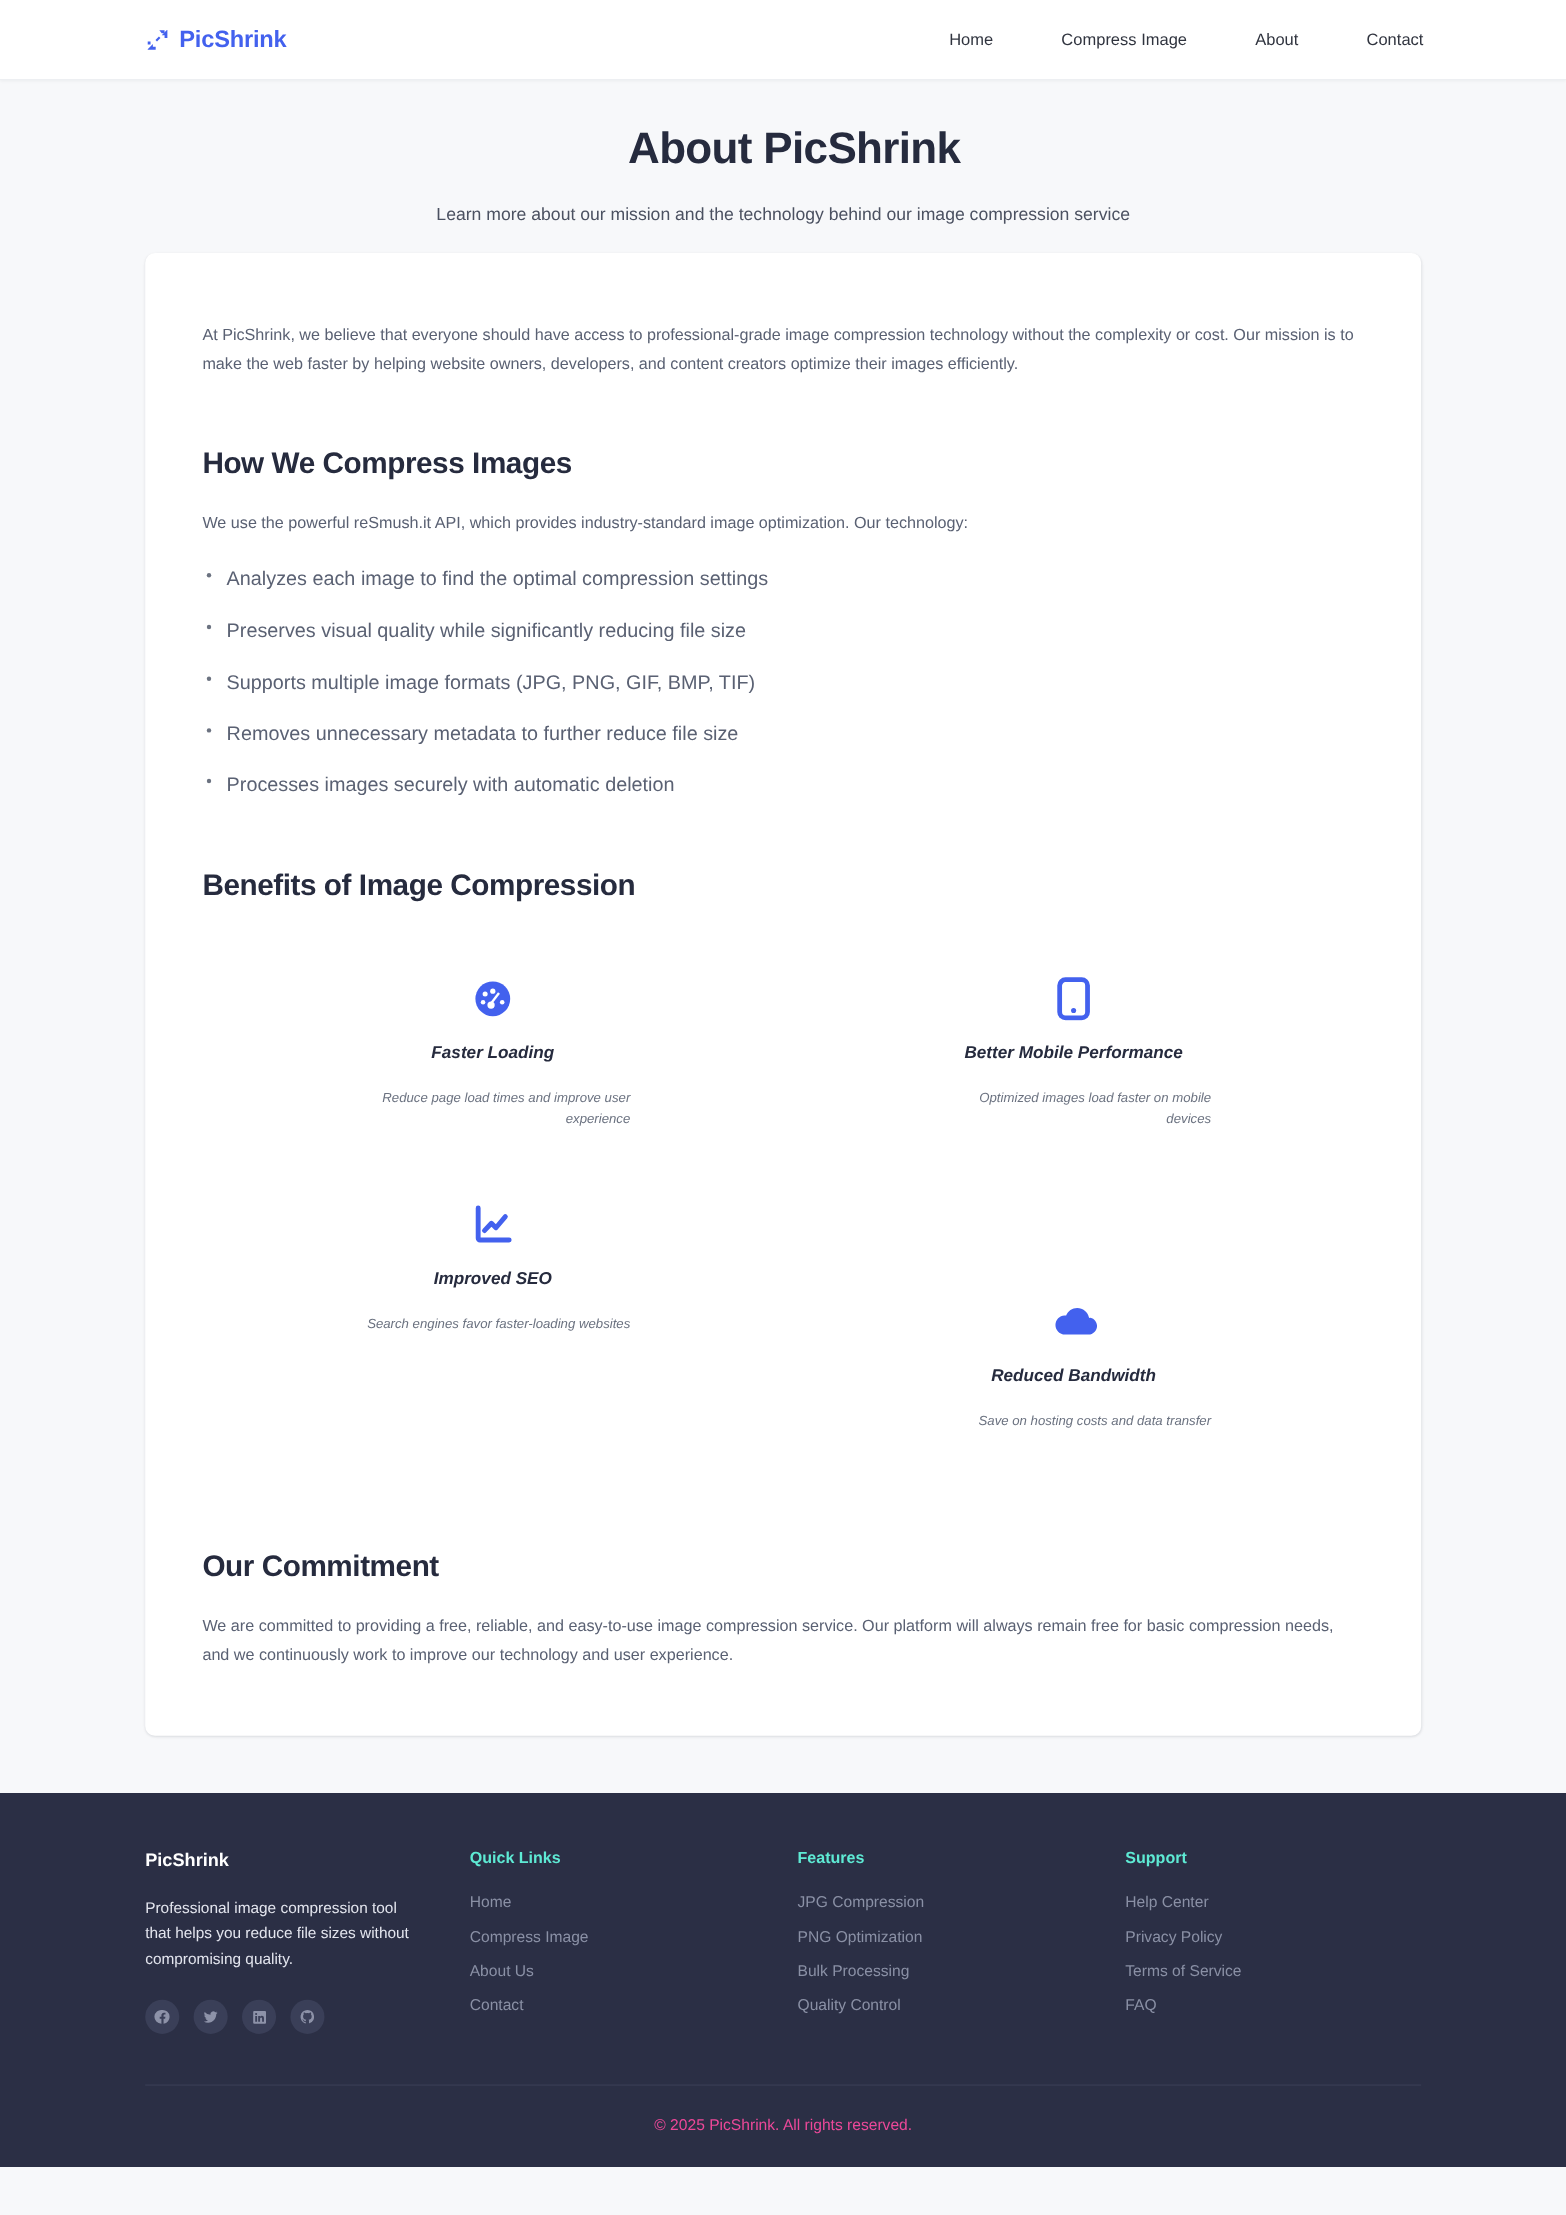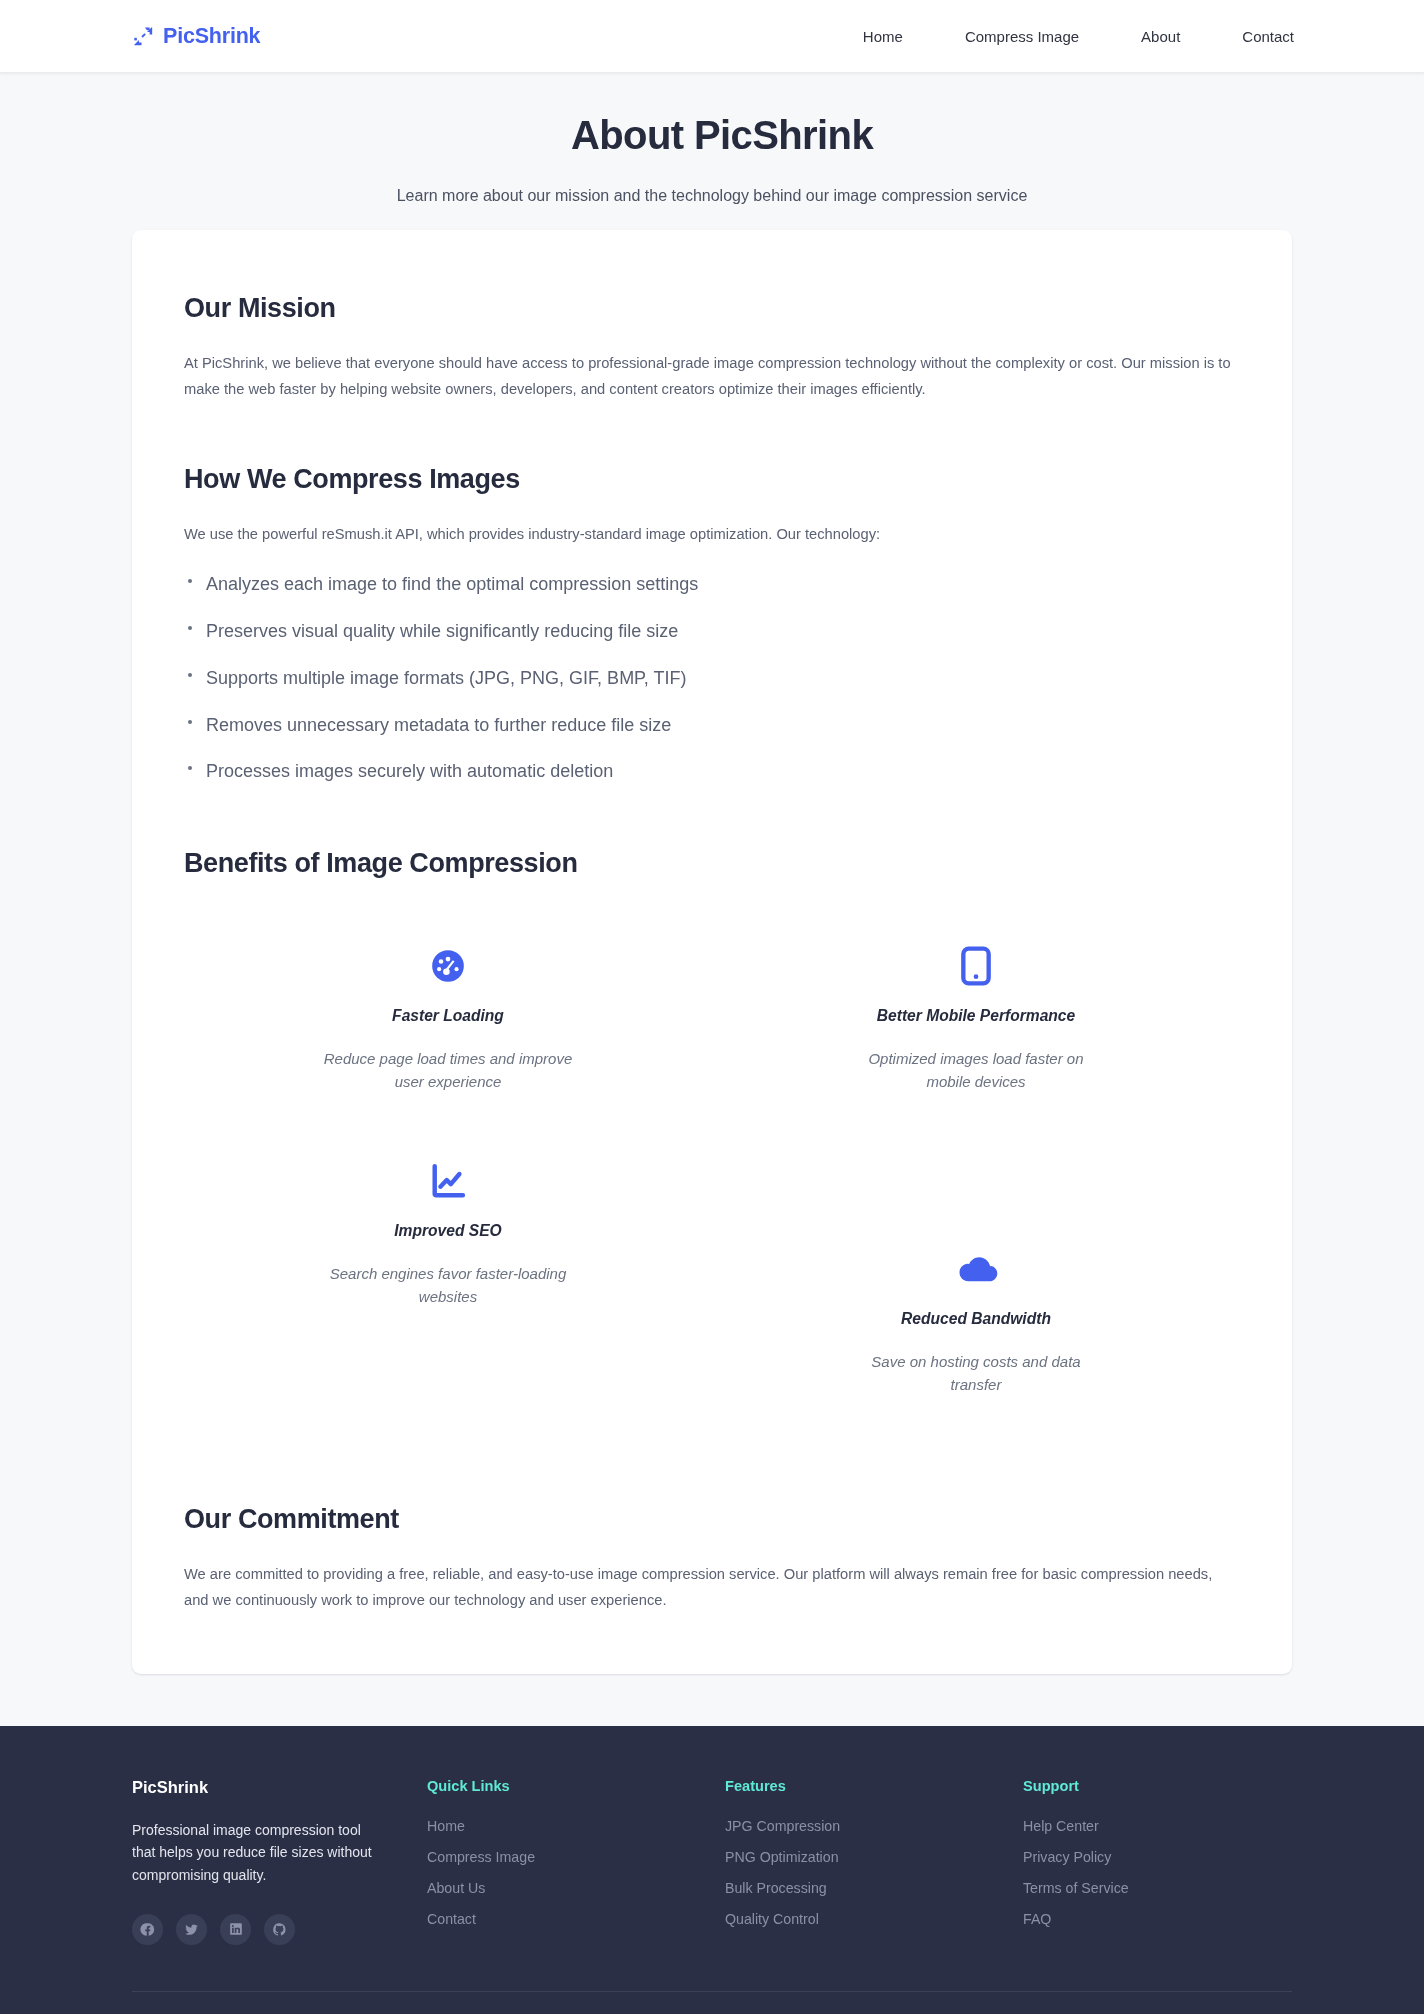--- a/index.html
+++ b/index.html
@@ -147,25 +147,26 @@
     margin-bottom: 18px;
   }
   .benefit-icon svg { display: block; }
   .benefit-title {
     font-size: 15.6px;
     font-weight: bold;
     color: #262b3e;
     margin-bottom: 22px;
   }
   .benefit-desc {
-    font-size: 15px;
+    font-size: 12px;
     color: #6b7280;
     line-height: 1.55;
     max-width: 250px;
     margin: 0 auto;
+    text-align: right;
   }
 
   
   .footer {
     background: #2b2f45;
     padding: 52px 132px 0 132px;
   }
   .footer-grid {
     display: grid;
     grid-template-columns: 295px 298px 298px 1fr;
@@ -248,21 +249,20 @@
 
 <header class="page-header">
   <h1 class="page-title">About PicShrink</h1>
   <p class="page-subtitle">Learn more about our mission and the technology behind our image compression service</p>
 </header>
 
 <div class="card-wrap">
   <main class="card">
 
     <section class="section">
-      <h2 class="section-title">Our Mission</h2>
       <p class="section-text">At PicShrink, we believe that everyone should have access to professional-grade image compression technology without the complexity or cost. Our mission is to make the web faster by helping website owners, developers, and content creators optimize their images efficiently.</p>
     </section>
 
     <div class="spacer-lg"></div>
 
     <section class="section">
       <h2 class="section-title">How We Compress Images</h2>
       <p class="section-text">We use the powerful reSmush.it API, which provides industry-standard image optimization. Our technology:</p>
       <ul class="bullets">
         <li>Analyzes each image to find the optimal compression settings</li>

